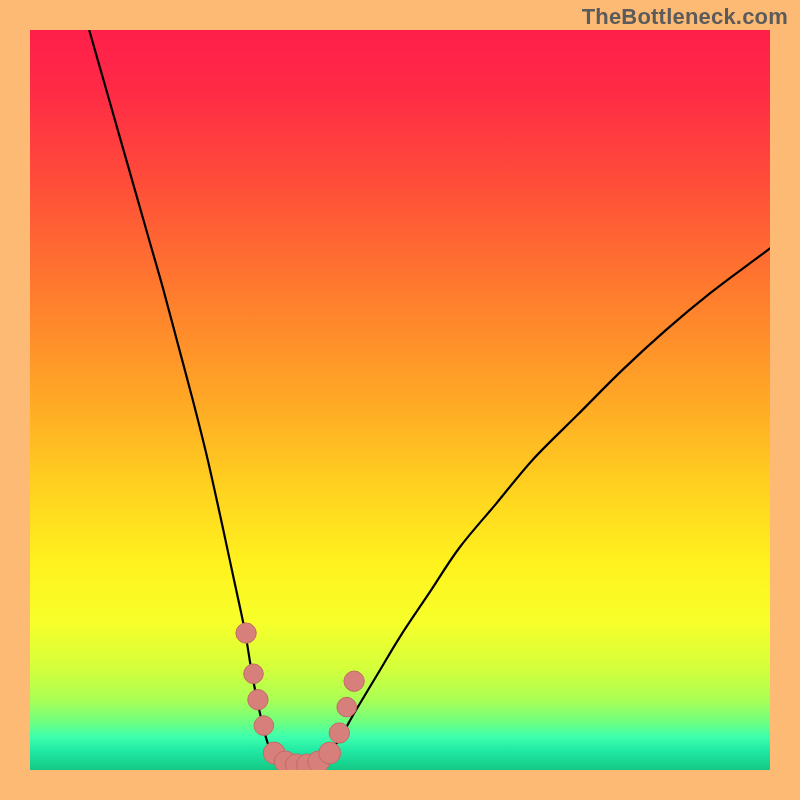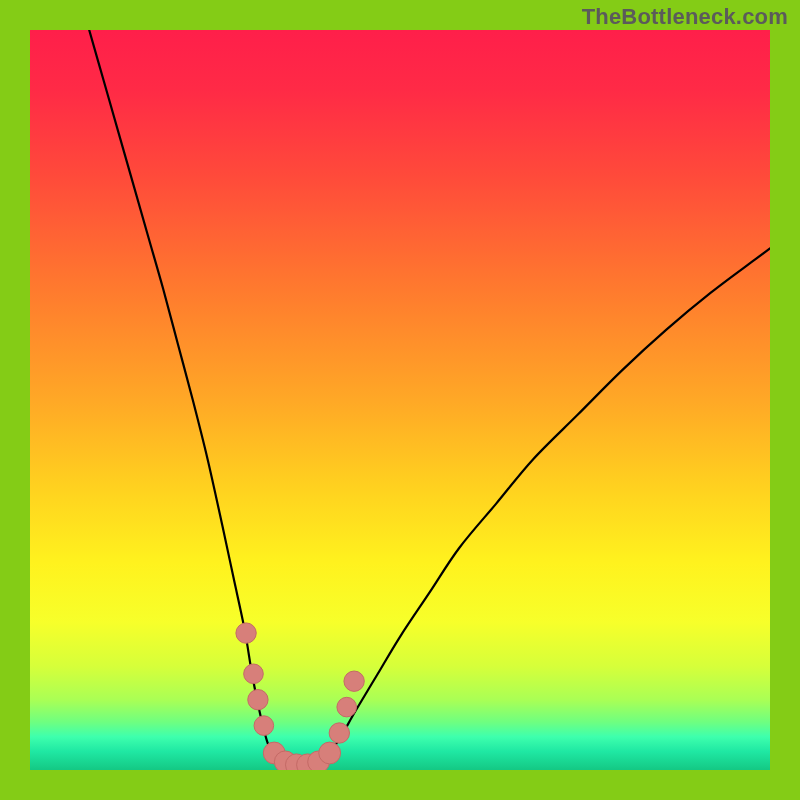--- a/index.html
+++ b/index.html
@@ -9,21 +9,21 @@
     height: 800px;
     background: #000;
     overflow: hidden;
   }
   .frame {
     position: absolute;
     left: 0;
     top: 0;
     width: 800px;
     height: 800px;
-    background: #84cc16;
+    background: #fdba74;
   }
   .plot {
     position: absolute;
     left: 30px;
     top: 30px;
     width: 740px;
     height: 740px;
     overflow: hidden;
   }
   .watermark {

